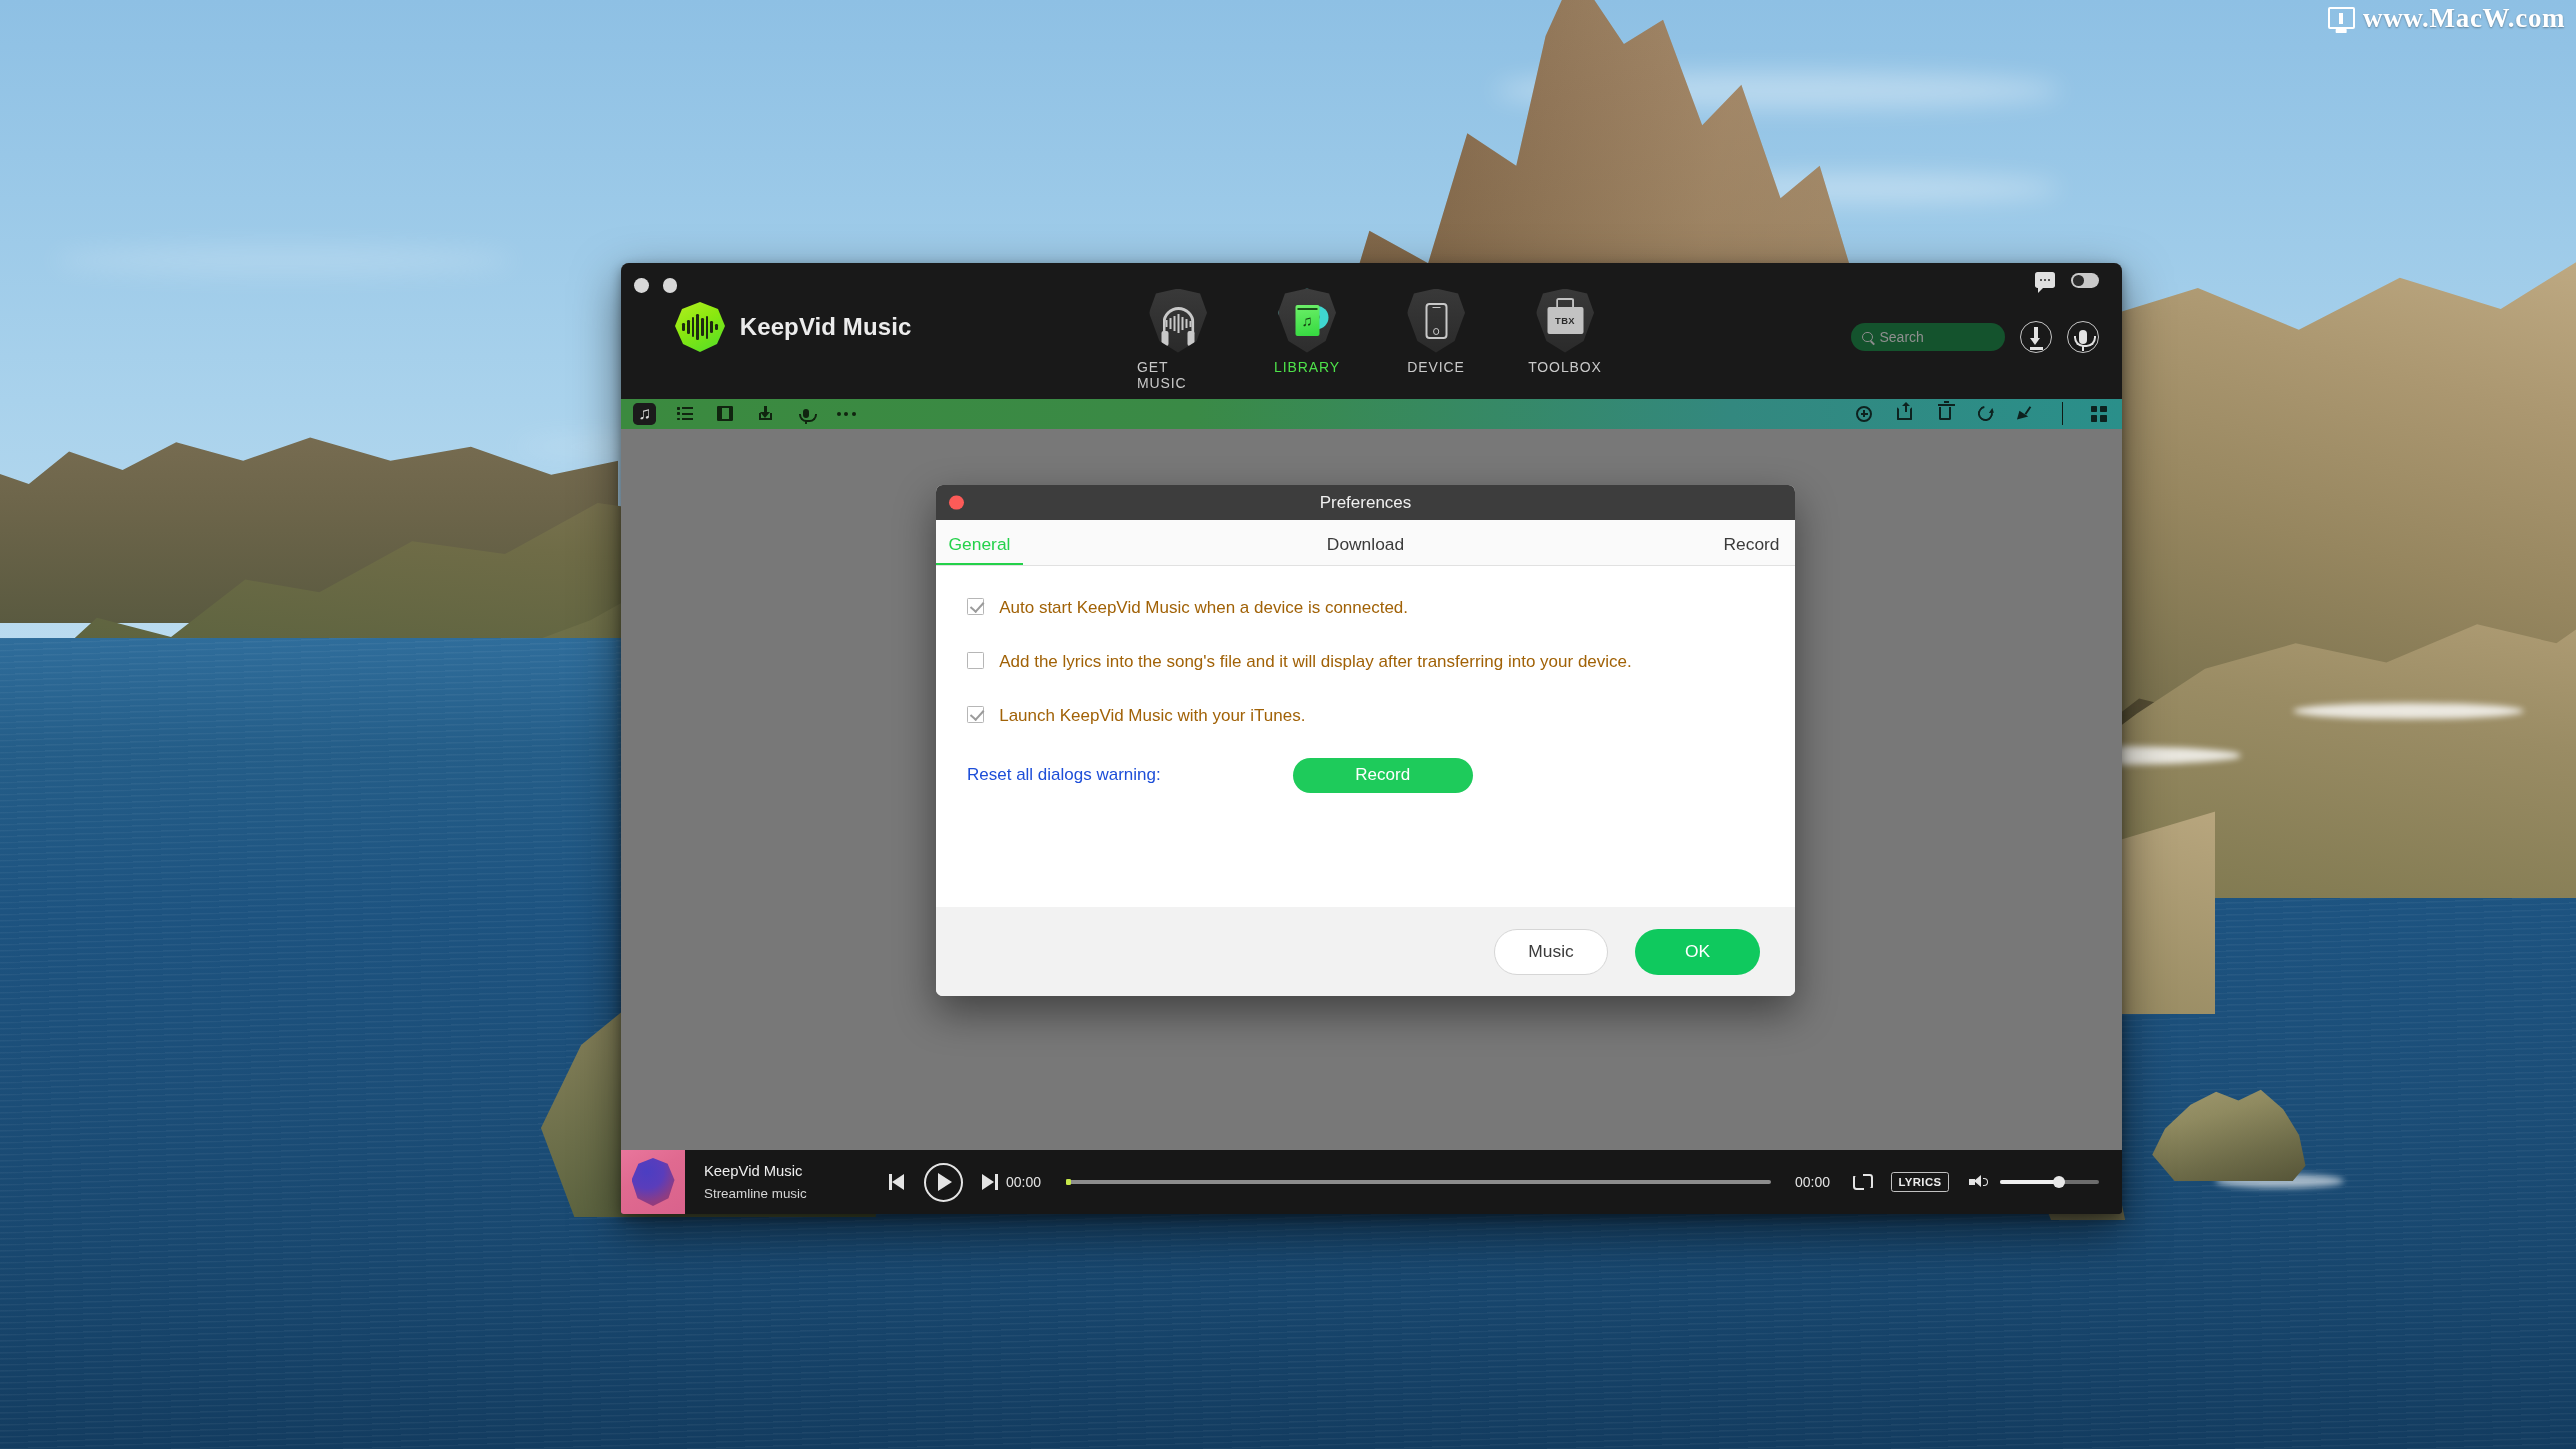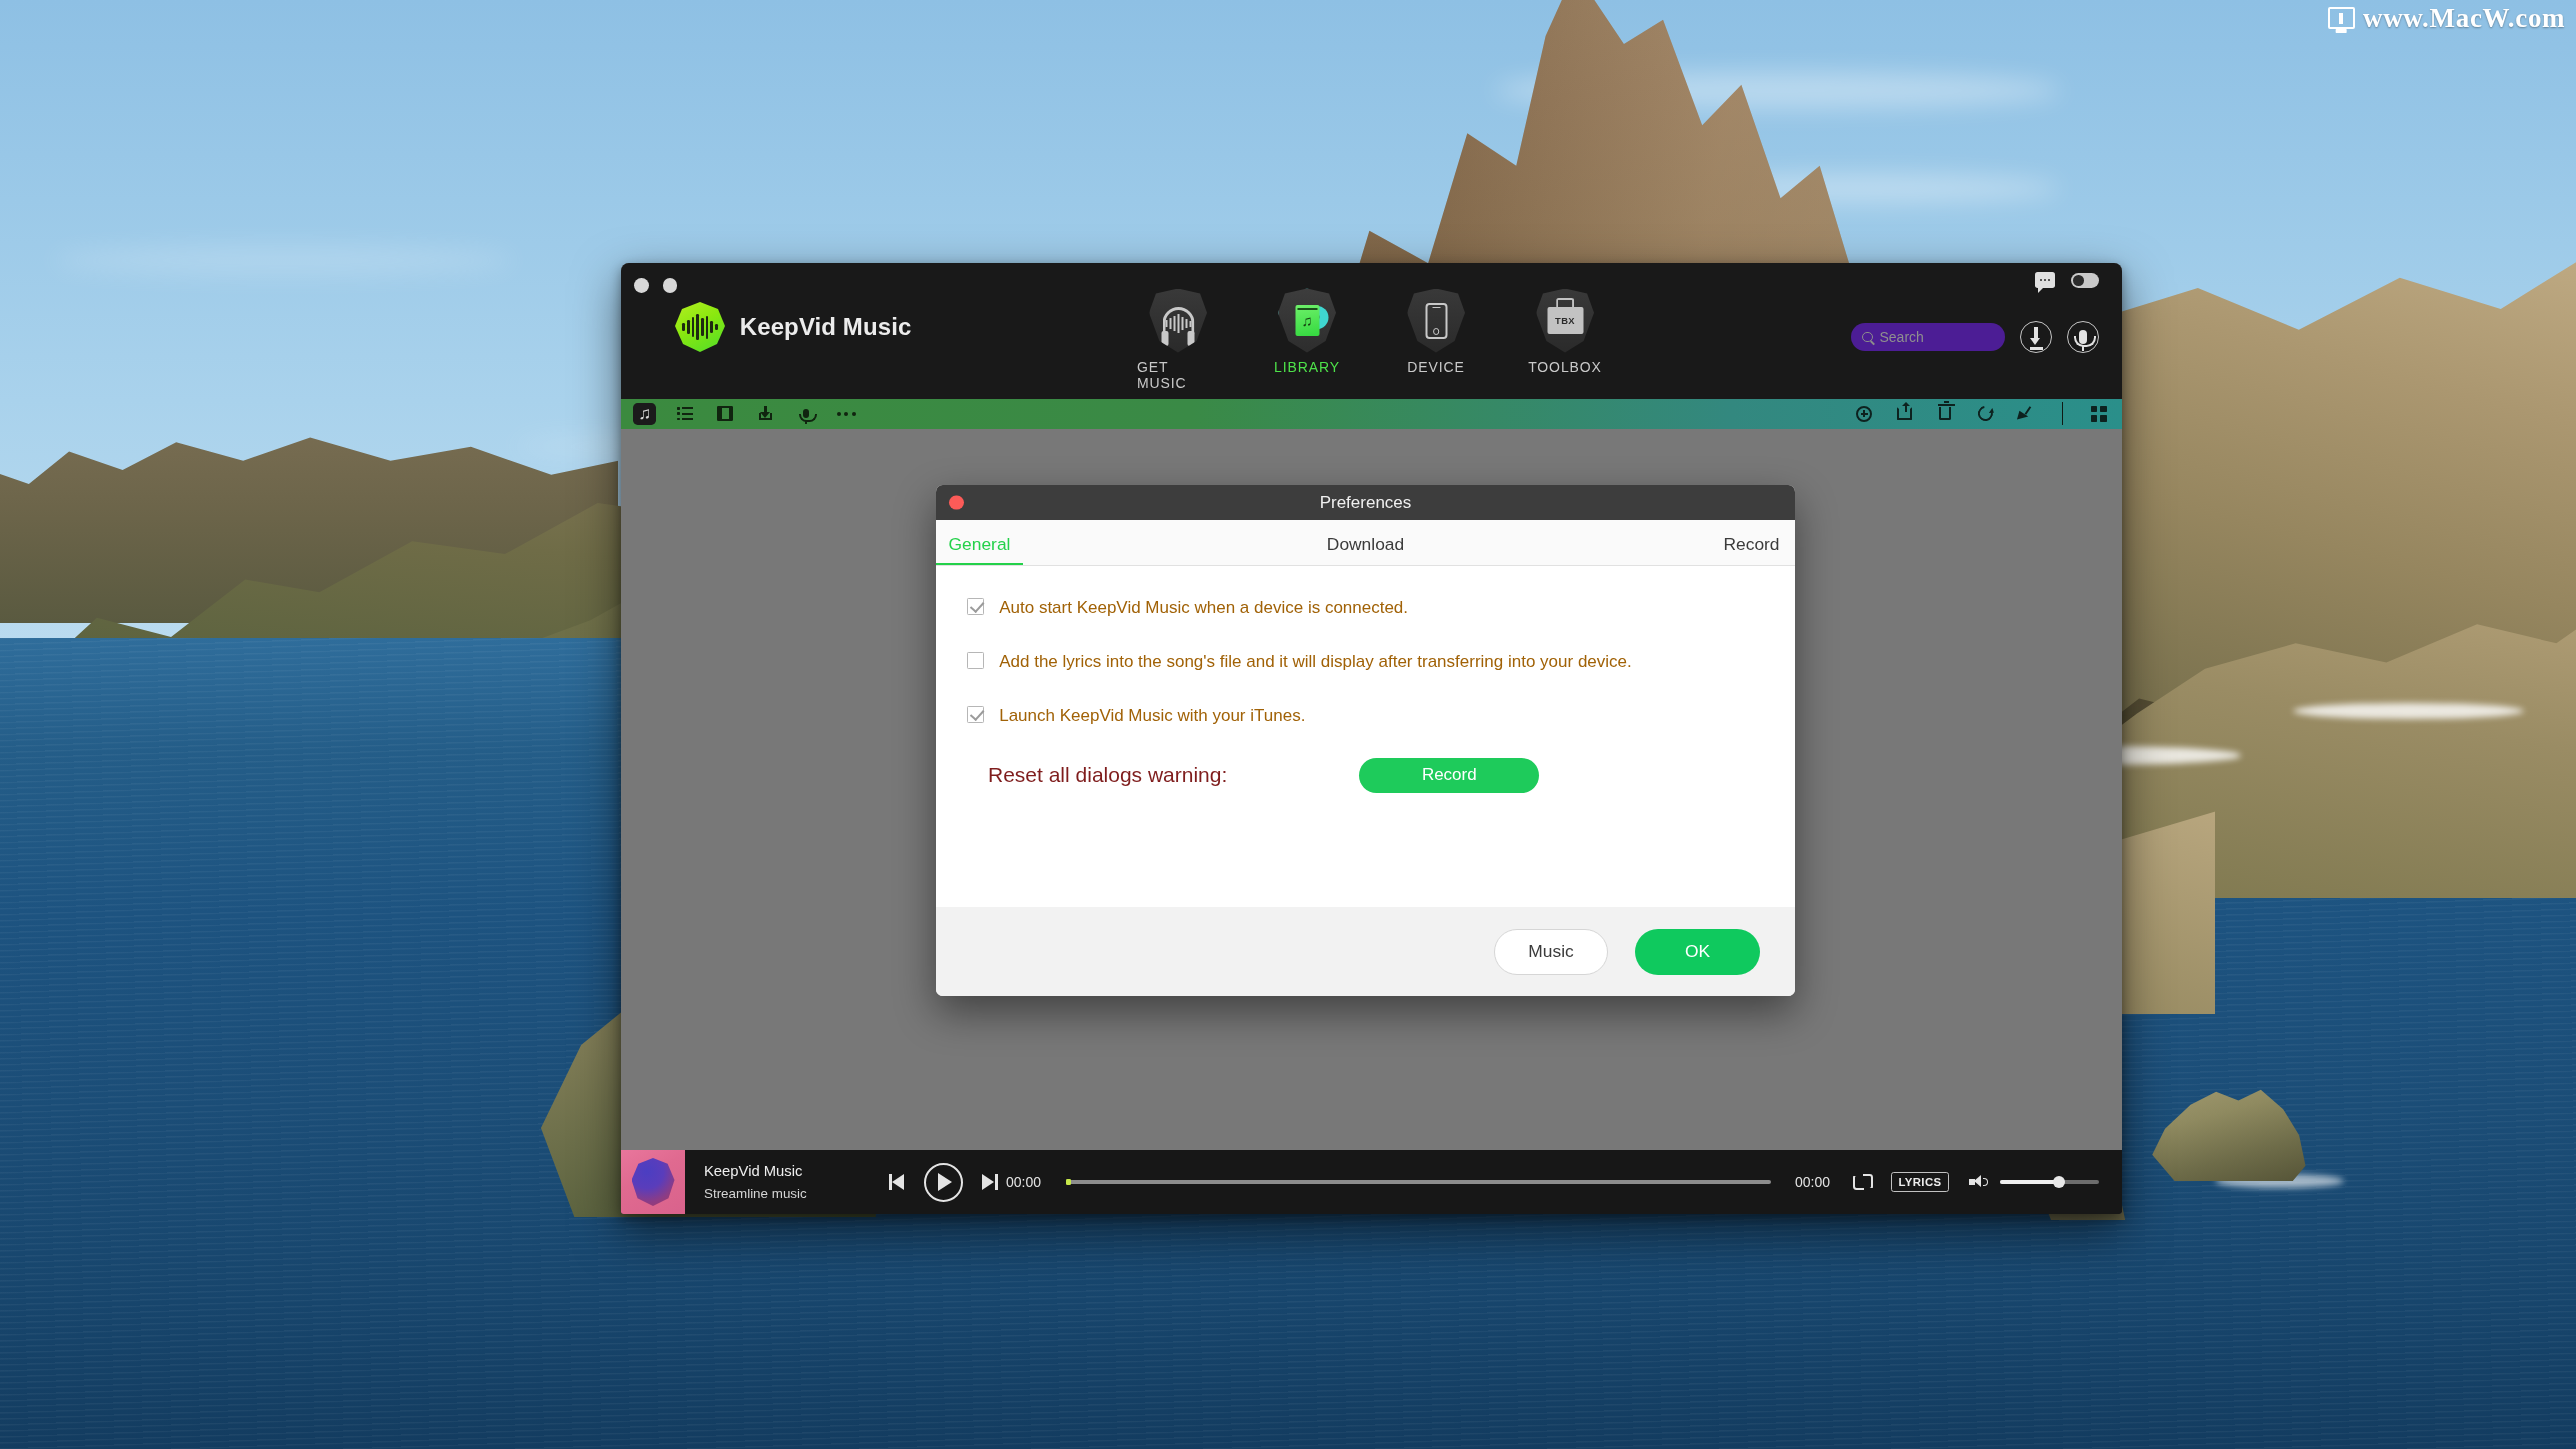--- a/index.html
+++ b/index.html
@@ -213,21 +213,21 @@
 
   .hdr-right { position:absolute; right:23px; top:9.4px; display:flex; align-items:center; gap:16px; }
   .chat-icon { width:20px; height:16px; background:#e0e0e0; border-radius:2.7px; position:relative; display:flex; align-items:center; justify-content:center; gap:2px; }
   .chat-icon::after { content:""; position:absolute; left:3.4px; bottom:-4.7px; border-left:5.4px solid #e0e0e0; border-bottom:5.4px solid transparent; }
   .chat-icon i { width:2px; height:2px; background:#2a2a2a; border-radius:50%; display:block; }
   .toggle-sw { width:28px; height:14.8px; border-radius:7.4px; background:#c9c9c9; position:relative; }
   .toggle-sw::after { content:""; position:absolute; left:2px; top:2px; width:10.7px; height:10.7px; border-radius:50%; background:#2b2b2b; }
 
   .search-row { position:absolute; right:23px; top:58px; display:flex; align-items:center; gap:14.8px; }
   .search-box {
-    width:154px; height:28px; border-radius:14px; background:#4c1d95;
+    width:154px; height:28px; border-radius:14px; background:#14532d;
     display:flex; align-items:center; gap:6.7px; padding:0 10.7px;
   }
   .mag { width:10.7px; height:10.7px; border:1.7px solid #8c8c8c; border-radius:50%; position:relative; flex:0 0 auto; }
   .mag::after { content:""; position:absolute; right:-4px; bottom:-2.7px; width:5.4px; height:1.7px; background:#8c8c8c; transform:rotate(45deg); }
   .search-input {
     background:transparent; border:none; outline:none; color:#9a9a9a;
     font-size:14px; font-family:"Liberation Sans", sans-serif; width:100%;
   }
   .search-input::placeholder { color:#8f8f8f; }
   .circ-btn {
@@ -380,21 +380,21 @@
   .cbx {
     width:17.4px; height:17.4px; border:1.3px solid #b6b6b6; border-radius:1.3px; flex:0 0 auto;
     position:relative; margin-top:2px; background:#ffffff; cursor:pointer;
   }
   .cbx.checked::after {
     content:""; position:absolute; left:4.7px; top:0.7px; width:6px; height:11.4px;
     border:solid #9b9b9b; border-width:0 2px 2px 0; transform:rotate(42deg);
   }
   .opt-label { font-size:17px; color:#a16207; line-height:1.45; max-width:745px; }
   .reset-row { display:flex; align-items:center; gap:31px; margin-top:4px; }
-  .reset-label { font-size:21px; color:#7f1d1d;margin-left:21px; }
+  .reset-label { font-size:17px; color:#1d4ed8; }
   .reset-btn {
     width:180px; height:35px; border-radius:17.4px; background:#1ecb5b; border:none; cursor:pointer;
     color:#ffffff; font-size:17px; font-family:"Liberation Sans", sans-serif; margin-left:101px;
   }
   .prefs-footer {
     height:89px; flex:0 0 auto; background:#f2f2f2;
     display:flex; align-items:center; justify-content:flex-end; gap:27px; padding-right:35px;
   }
   .btn-cancel {
     width:114px; height:46px; border-radius:23px; background:#ffffff; border:1px solid #d6d6d6;

